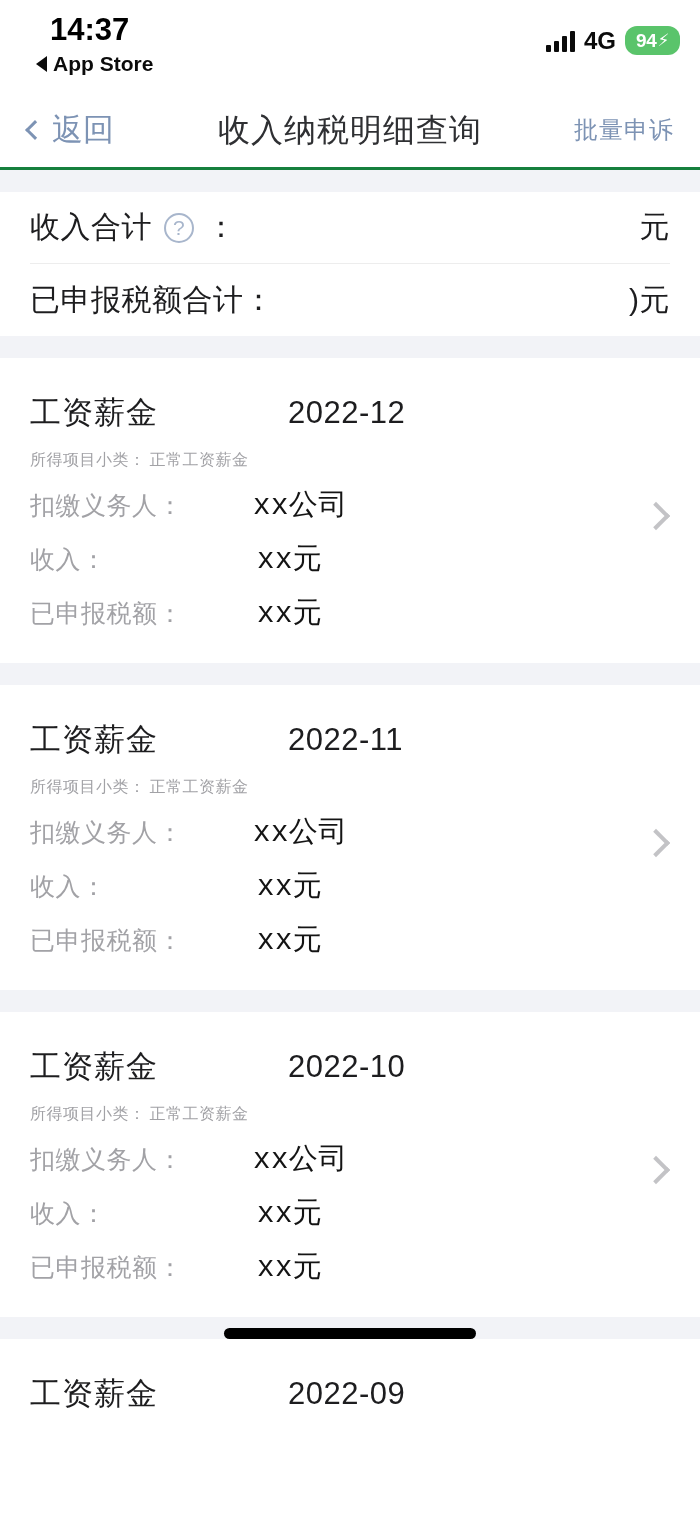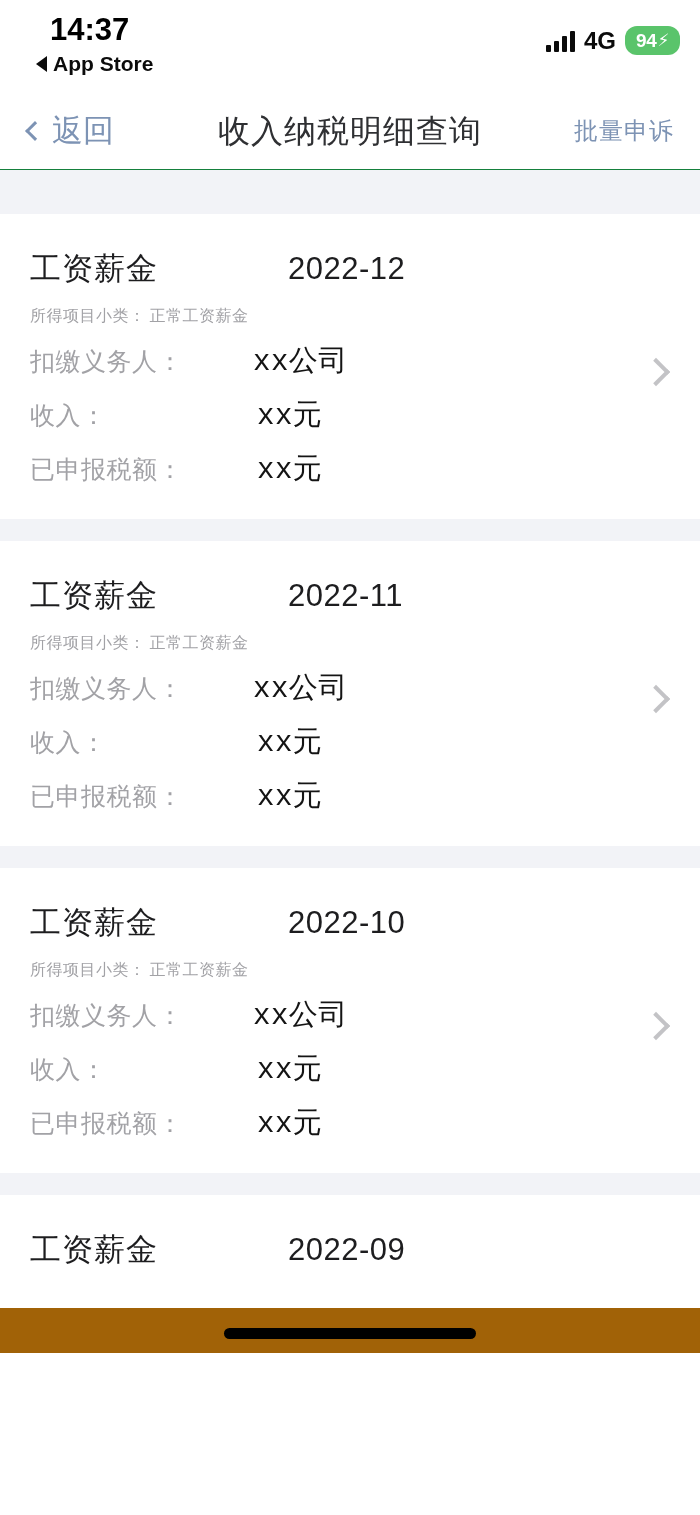--- a/index.html
+++ b/index.html
@@ -5,21 +5,21 @@
   * { box-sizing: border-box; margin: 0; padding: 0; }
   html, body {
     width: 700px; height: 1515px;
     background: #ffffff;
     font-family: "Liberation Sans", "DejaVu Sans", sans-serif;
     overflow: hidden;
   }
   #app {
     position: relative;
     width: 700px; height: 1353px;
-    background: #a16207;
+    background: #f0abfc;
   }
 
   
   .statusbar {
     position: relative;
     height: 92px;
     width: 100%;
     background: #ffffff;
   }
   .sb-left {
@@ -77,21 +77,21 @@
     letter-spacing: -0.3px;
   }
   .battery .bolt { margin-left: 1px; font-size: 17px; }
 
   
   .navbar {
     position: relative;
     height: 78px;
     display: flex; align-items: center;
     background: #ffffff;
-    border-bottom: 1px solid #15803d;
+    border-bottom: 3px solid #15803d;
   }
   .nav-back {
     position: absolute; left: 28px;
     display: flex; align-items: center;
     color: #7d93b4;
     font-size: 31px;
     line-height: 34px;
   }
   .nav-back .chev {
     display: inline-block;
@@ -260,20 +260,34 @@
     <div class="nav-back">
       <span class="chev"></span>
       <span>返回</span>
     </div>
     <div class="nav-title">收入纳税明细查询</div>
     <div class="nav-action">批量申诉</div>
   </div>
 
   <div class="gap gap-nav"></div>
 
+  <div class="summary">
+    <div class="sum-row first">
+      <span class="sum-label">
+        <span>收入合计</span>
+        <span class="help-icon">?</span>
+        <span class="sum-colon">：</span>
+      </span>
+      <span class="sum-value">元</span>
+    </div>
+    <div class="sum-row">
+      <span class="sum-label">已申报税额合计：</span>
+      <span class="sum-value">)元</span>
+    </div>
+  </div>
 
   <div class="gap gap-card"></div>
 
   <div class="card">
     <div class="card-head">
       <span class="card-title">工资薪金</span>
       <span class="card-period">2022-12</span>
     </div>
     <div class="card-sub">
       <span>所得项目小类：</span><span class="sub-val">正常工资薪金</span>

